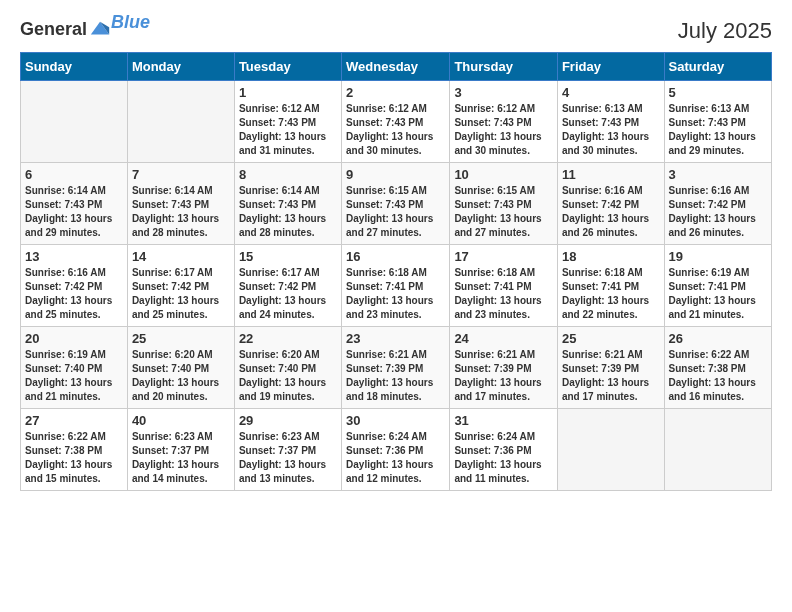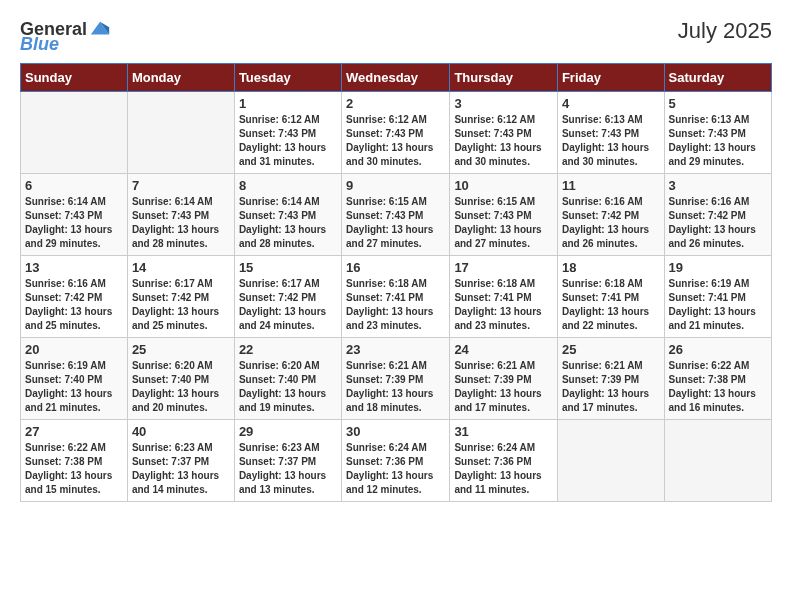--- a/index.html
+++ b/index.html
@@ -50,21 +50,21 @@
       color: #333;
       margin-top: 2px;
     }
     .calendar {
       width: 100%;
       border-collapse: collapse;
       margin: 8px 10px;
       width: calc(100% - 20px);
     }
     .calendar thead th {
-      background-color: #7f1d1d;
+      background-color: #0369a1;
       color: #fff;
       font-size: 13px;
       font-weight: bold;
       padding: 6px 4px;
       border: 1px solid #3a7bc8;
       text-align: left;
     }
     .calendar tbody td {
       border: 1px solid #ccc;
       vertical-align: top;
@@ -92,21 +92,21 @@
     }
     .empty-cell {
       background: #f5f5f5 !important;
     }
   </style>
 </head>
 <body>
 
 <div class="header-area">
   <div class="logo">
-    <div style="display:flex; flex-direction:column; align-items:flex-start;">
+    <div style="display:flex; flex-direction:row; align-items:flex-start;">
       <div style="display:flex; align-items:center;">
         <span class="logo-text-general">General</span>
         <svg class="logo-icon" viewBox="0 0 24 24" xmlns="http://www.w3.org/2000/svg">
           <polygon points="2,18 12,4 22,18" fill="#4a90d9"></polygon>
           <polygon points="12,4 22,18 22,10" fill="#2c6fad"></polygon>
         </svg>
       </div>
       <span class="logo-text-blue" style="margin-top:-6px;font-style:italic;">Blue</span>
     </div>
   </div>

